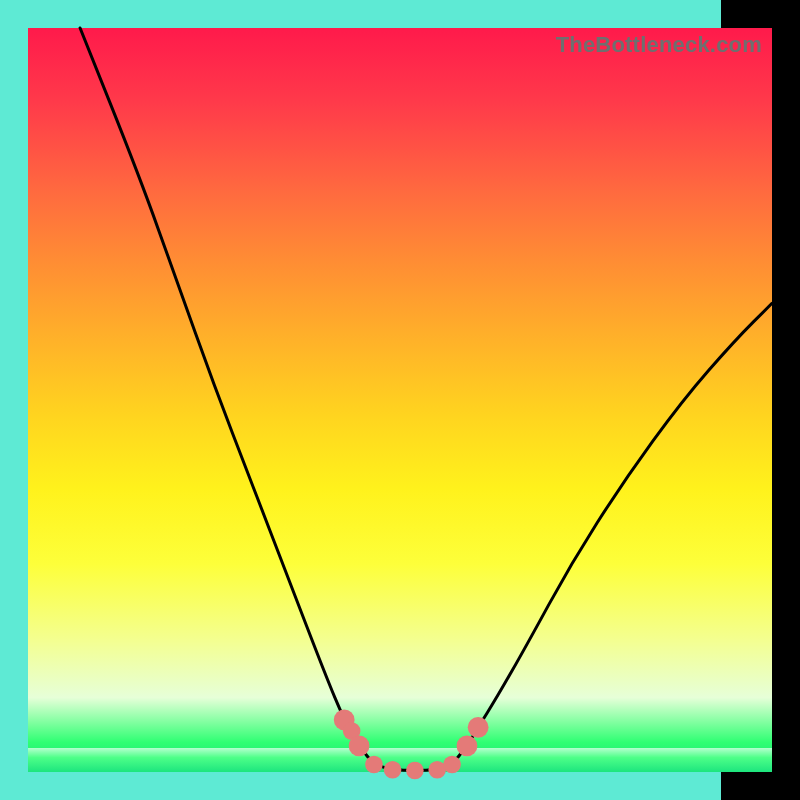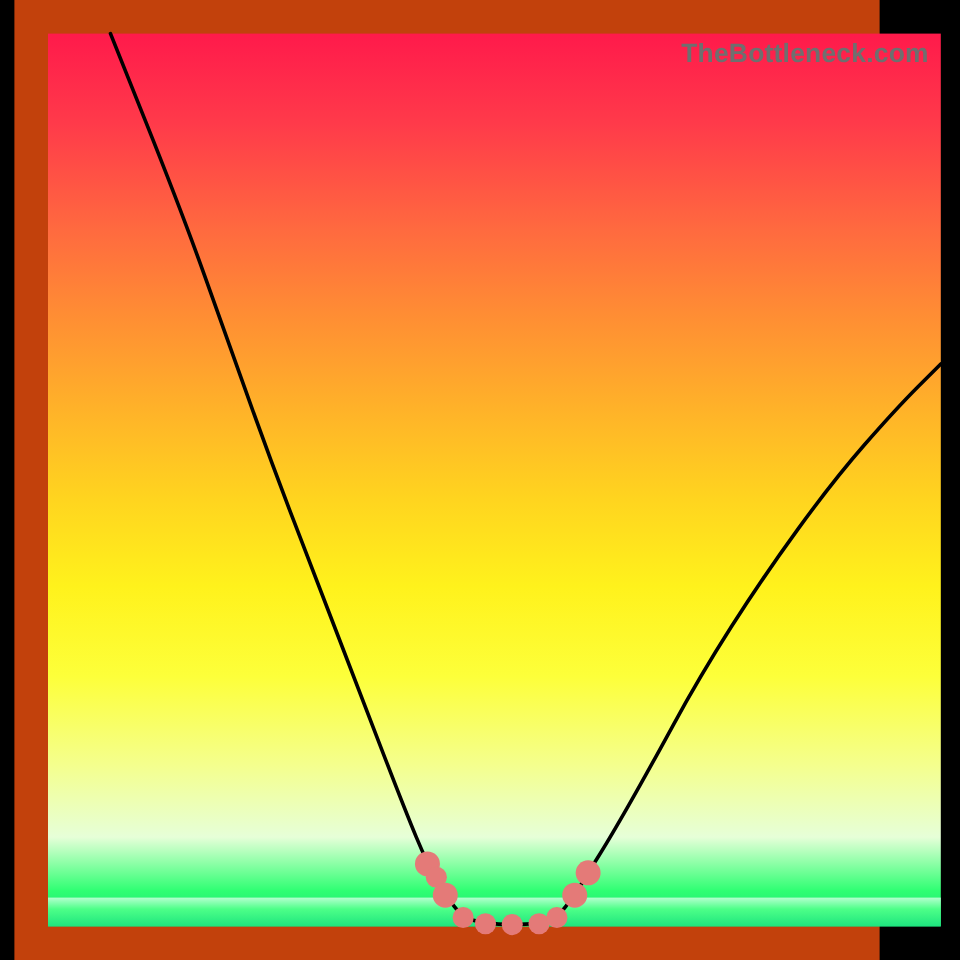--- a/index.html
+++ b/index.html
@@ -6,25 +6,25 @@
     margin: 0;
     padding: 0;
     width: 800px;
     height: 800px;
     background: #000;
     overflow: hidden;
     font-family: Arial, Helvetica, sans-serif;
   }
   .frame {
     position: absolute;
-    left: 12px;
+    left: 0;
     top: 0;
     width: 721px;
     height: 800px;
-    background: #c2410c;
+    background: #5eead4;
   }
   .plot {
     position: absolute;
     left: 28px;
     top: 28px;
     width: 744px;
     height: 744px;
     background: linear-gradient(
       to bottom,
       #ff1a4b 0%,

